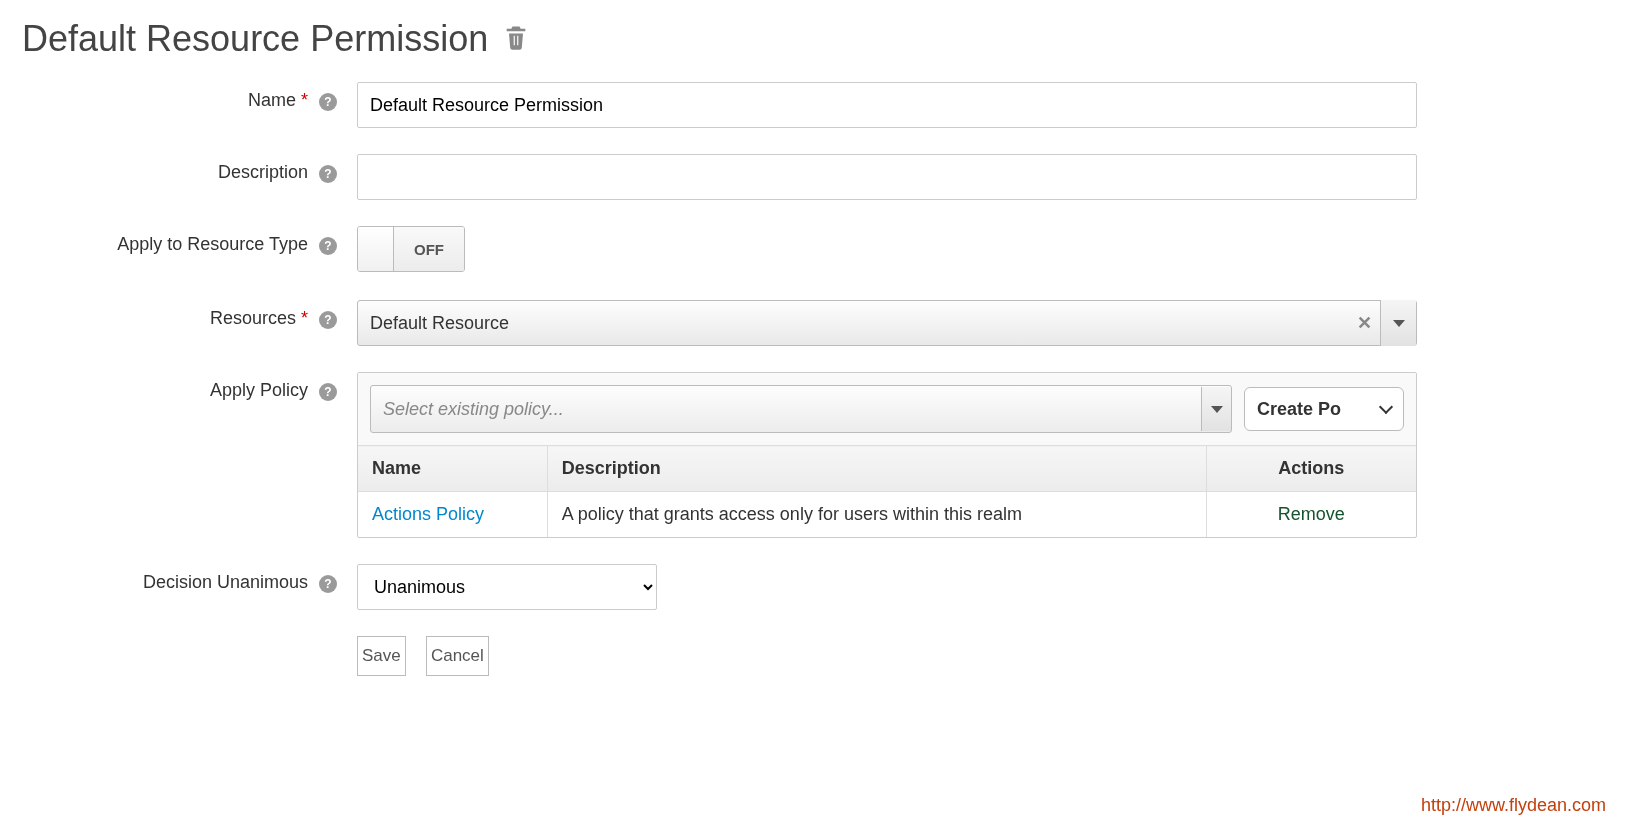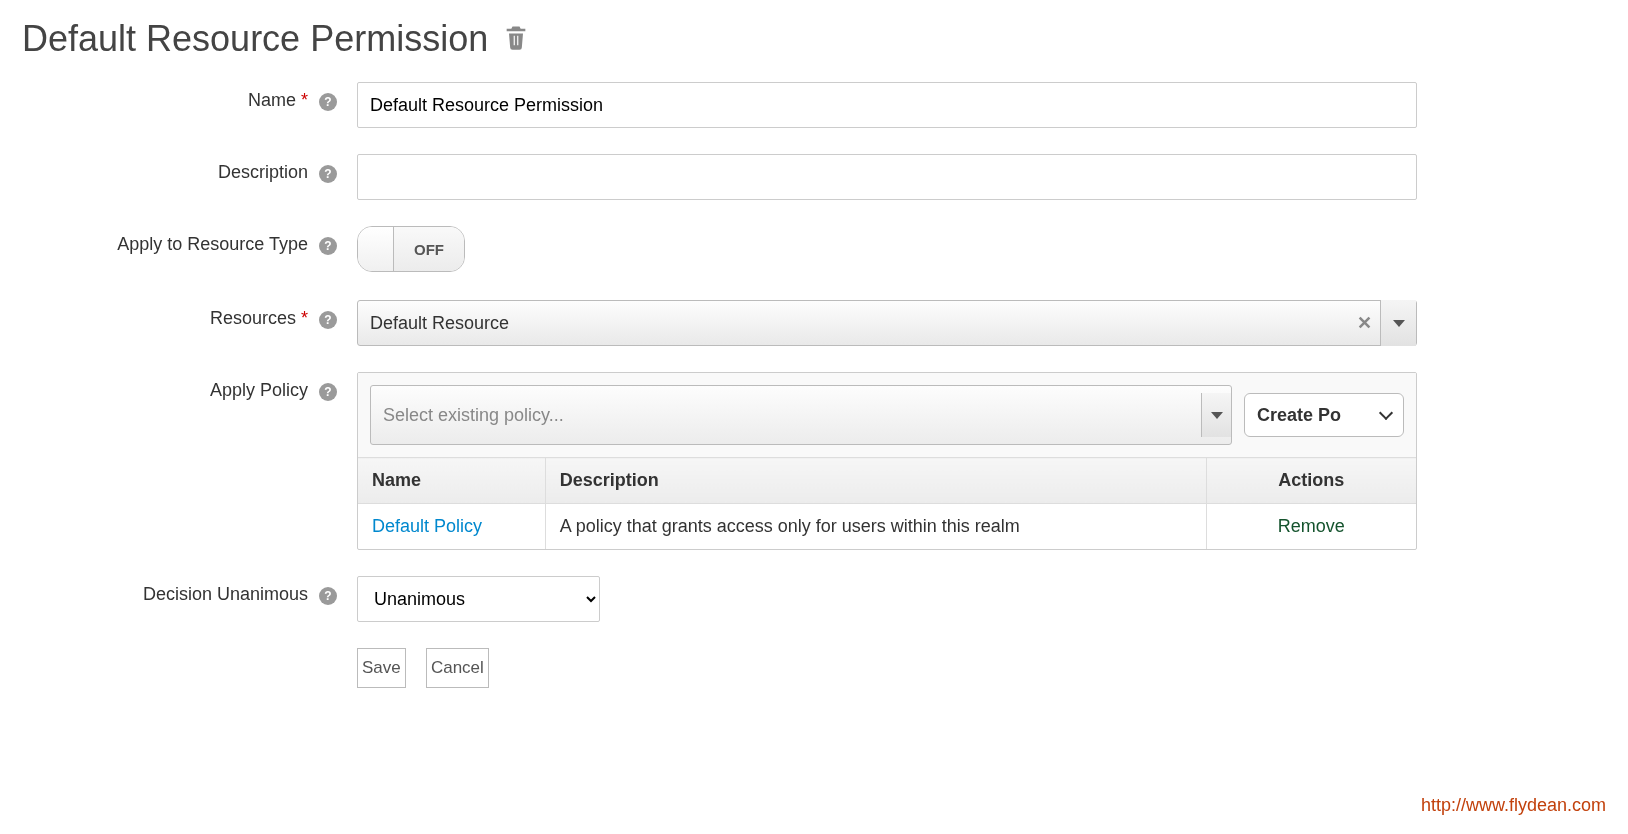--- a/index.html
+++ b/index.html
@@ -50,25 +50,25 @@
   .form-control-wrap { flex: 1; max-width: 1060px; }
   input[type=text].text-input, .select-native {
     width: 100%;
     height: 46px;
     padding: 6px 12px;
     font-size: 18px;
     border: 1px solid #ccc;
     border-radius: 2px;
     background: #fff;
   }
-  .select-native { width: 243px; }
+  .select-native { width: 300px; }
   .toggle {
     display: inline-flex;
     border: 1px solid #bbb;
-    border-radius: 15px;
+    border-radius: 3px;
     overflow: hidden;
     height: 46px;
   }
   .toggle-handle {
     width: 36px;
     background: linear-gradient(#fff,#f0f0f0);
     border-right: 1px solid #bbb;
   }
   .toggle-label {
     width: 70px;
@@ -118,29 +118,30 @@
   }
   .policy-top {
     display: flex;
     padding: 12px;
     gap: 12px;
     background: #f9f9f9;
     align-items: center;
   }
   .policy-select {
     flex: 1;
-    height: 60px;
+    height: 48px;
     border: 1px solid #bbb;
     border-radius: 3px;
     background: linear-gradient(#fdfdfd,#ececec);
     display: flex;
     align-items: center;
     padding: 0 12px;
     color: #888;
     font-size: 18px;
+    font-style: italic;
   }
   .policy-select .caret-box {
     margin-left: auto;
     width: 30px; height: 44px;
     margin-right: -12px;
     border-left: 1px solid #bbb;
     background: linear-gradient(#f5f5f5,#e2e2e2);
     display:flex;align-items:center;justify-content:center;color:#666;
   }
   .create-policy-btn {
@@ -290,21 +291,21 @@
       <table class="policy-table">
         <thead>
           <tr>
             <th>Name</th>
             <th class="desc-col">Description</th>
             <th class="actions-col">Actions</th>
           </tr>
         </thead>
         <tbody>
           <tr>
-            <td><span class="policy-link">Default Policy</span></td>
+            <td><span class="policy-link">Actions Policy</span></td>
             <td class="desc-col">A policy that grants access only for users within this realm</td>
             <td class="actions-col"><span class="action-remove">Remove</span></td>
           </tr>
         </tbody>
       </table>
     </div>
   </div>
 </div>
 
 <div class="form-row">

